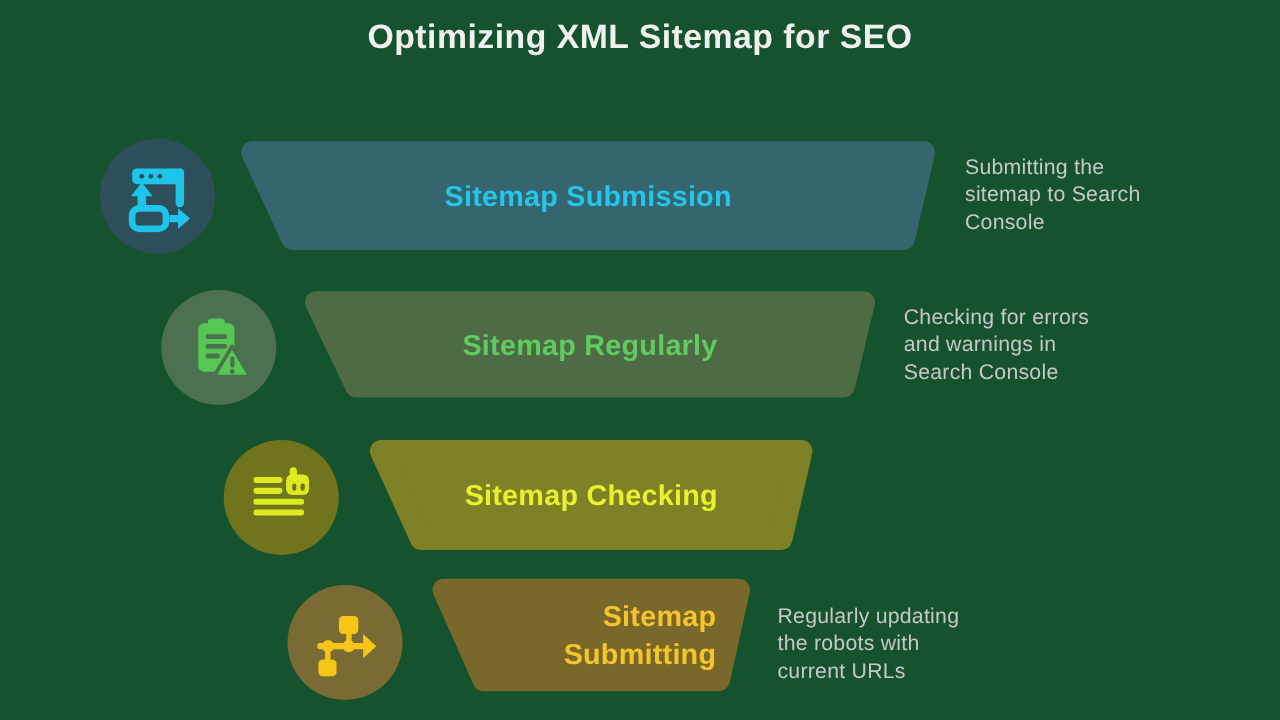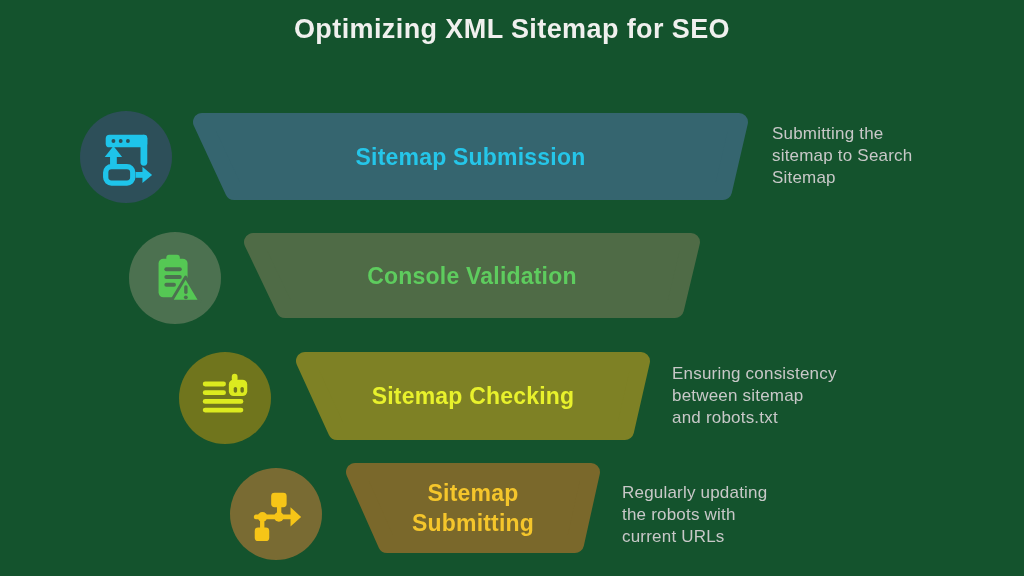--- a/index.html
+++ b/index.html
@@ -16,21 +16,21 @@
   .circle {
     position:absolute; width:92px; height:92px; border-radius:50%;
     background:var(--iconbg); display:flex; align-items:center; justify-content:center;
   }
   .circle svg { color:var(--icon); display:block; }
   .cut { fill:var(--iconbg); }
   .trap-svg { position:absolute; overflow:visible; color:var(--trap); }
   .trap { fill:currentColor; stroke:currentColor; stroke-width:18; stroke-linejoin:round; }
   .label {
     position:absolute; display:flex; align-items:center; justify-content:center;
-    text-align:center; font-size:23px; font-weight:600; line-height:30px;
+    text-align:right; font-size:23px; font-weight:600; line-height:30px;
     color:var(--label); letter-spacing:.2px;
   }
   .desc {
     position:absolute; font-size:17px; line-height:22px; font-weight:400;
     color:#c8c8c8; white-space:pre-line; letter-spacing:.2px;
   }
 </style>
 </head>
 <body>
 
@@ -51,62 +51,62 @@
         <rect x="40" y="45.5" width="9" height="6" fill="currentColor"></rect>
         <polygon points="47,40 57,48.5 47,57" fill="currentColor"></polygon>
       </svg>
     </div>
     <svg class="trap-svg" style="left:193px;top:113px" width="555" height="87" viewBox="0 0 555 87">
       <polygon class="trap" points="9,9 546,9 530,78 41,78"></polygon>
     </svg>
     <div class="label" style="left:193px;top:113px;width:555px;height:87px">Sitemap Submission</div>
     <div class="desc" style="left:772px;top:123px;width:210px">Submitting the
 sitemap to Search
-Sitemap</div>
+Console</div>
   </section>
 
   <section class="step" style="--trap: #4f6b46; --label: #5ecc5e; --icon: #55c854; --iconbg: #4c7150;">
     <div class="circle" style="left:129px;top:232px">
       <svg width="58" height="58" viewBox="0 0 60 60">
         <rect x="21" y="6" width="14" height="9" rx="3" fill="currentColor"></rect>
         <rect x="13" y="10" width="30" height="40" rx="5" fill="currentColor"></rect>
         <rect class="cut" x="19" y="19" width="18" height="4" rx="2"></rect>
         <rect class="cut" x="19" y="27" width="18" height="4" rx="2"></rect>
         <rect class="cut" x="19" y="35" width="12" height="4" rx="2"></rect>
         <polygon points="41,29 56,54 26,54" fill="currentColor" stroke="var(--iconbg)" stroke-width="3" stroke-linejoin="round"></polygon>
         <rect class="cut" x="39.5" y="37.5" width="3.5" height="9" rx="1.7"></rect>
         <circle class="cut" cx="41.2" cy="50" r="2"></circle>
       </svg>
     </div>
     <svg class="trap-svg" style="left:244px;top:233px" width="456" height="85" viewBox="0 0 456 85">
       <polygon class="trap" points="9,9 447,9 431,76 41,76"></polygon>
     </svg>
-    <div class="label" style="left:244px;top:233px;width:456px;height:85px">Console Validation</div>
+    <div class="label" style="left:244px;top:233px;width:456px;height:85px">Sitemap Regularly</div>
+    <div class="desc" style="left:723px;top:243px;width:210px">Checking for errors
+and warnings in
+Search Console</div>
   </section>
 
   <section class="step" style="--trap: #7e8125; --label: #e8f12c; --icon: #dcea1f; --iconbg: #70751d;">
     <div class="circle" style="left:179px;top:352px">
       <svg width="58" height="58" viewBox="0 0 60 60">
         <rect x="7" y="13" width="24" height="5" rx="2.5" fill="currentColor"></rect>
         <rect x="7" y="22" width="24" height="5" rx="2.5" fill="currentColor"></rect>
         <rect x="7" y="31" width="42" height="5" rx="2.5" fill="currentColor"></rect>
         <rect x="7" y="40" width="42" height="5" rx="2.5" fill="currentColor"></rect>
         <rect x="37" y="5" width="6" height="8" rx="3" fill="currentColor"></rect>
         <rect x="34" y="11" width="19" height="17" rx="5" fill="currentColor"></rect>
         <rect class="cut" x="39" y="18.5" width="3.5" height="6" rx="1.7"></rect>
         <rect class="cut" x="46" y="18.5" width="3.5" height="6" rx="1.7"></rect>
       </svg>
     </div>
     <svg class="trap-svg" style="left:296px;top:352px" width="354" height="88" viewBox="0 0 354 88">
       <polygon class="trap" points="9,9 345,9 329,79 41,79"></polygon>
     </svg>
     <div class="label" style="left:296px;top:352px;width:354px;height:88px">Sitemap Checking</div>
-    <div class="desc" style="left:672px;top:363px;width:215px">Ensuring consistency
-between sitemap
-and robots.txt</div>
   </section>
 
   <section class="step" style="--trap: #7a682b; --label: #f5c62b; --icon: #f6c517; --iconbg: #796b33;">
     <div class="circle" style="left:230px;top:468px">
       <svg width="58" height="58" viewBox="0 0 60 60">
         <rect x="7" y="30.5" width="40" height="5" rx="2.5" fill="currentColor"></rect>
         <polygon points="45,23 56,33 45,43" fill="currentColor"></polygon>
         <rect x="13.5" y="33" width="4.5" height="13" fill="currentColor"></rect>
         <rect x="31" y="20" width="4.5" height="11" fill="currentColor"></rect>
         <circle cx="16" cy="33" r="5" fill="currentColor"></circle>

